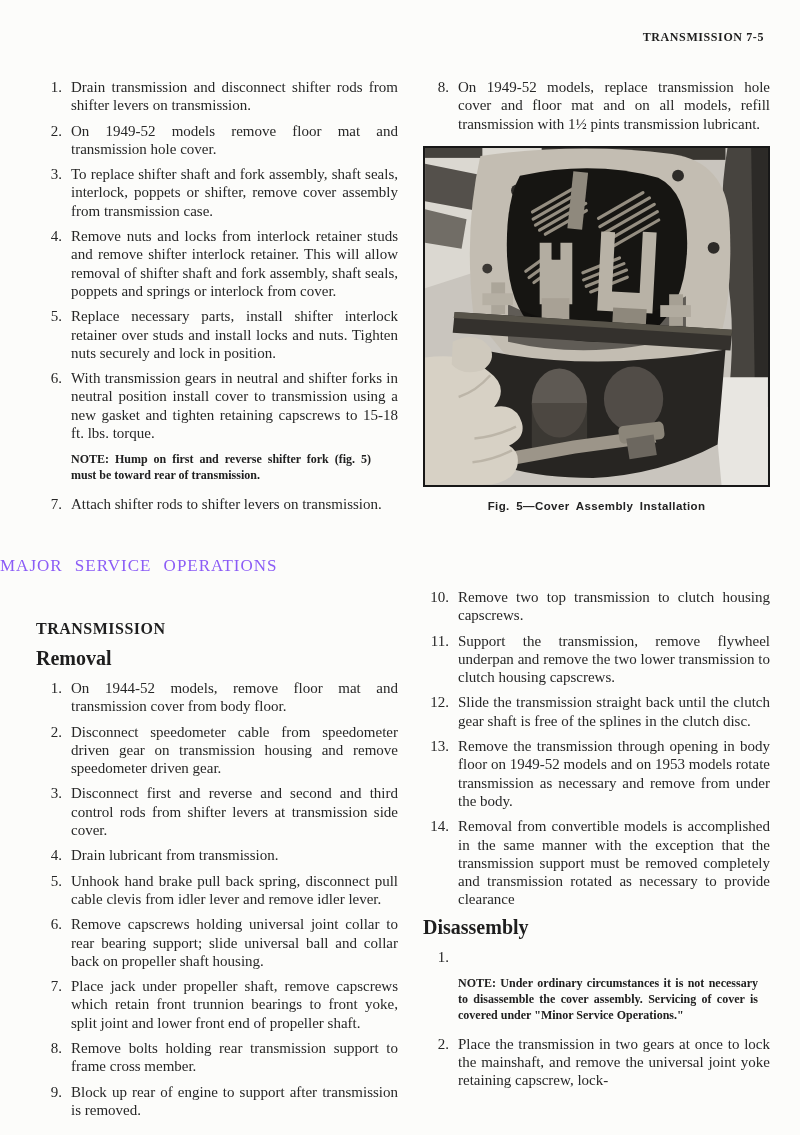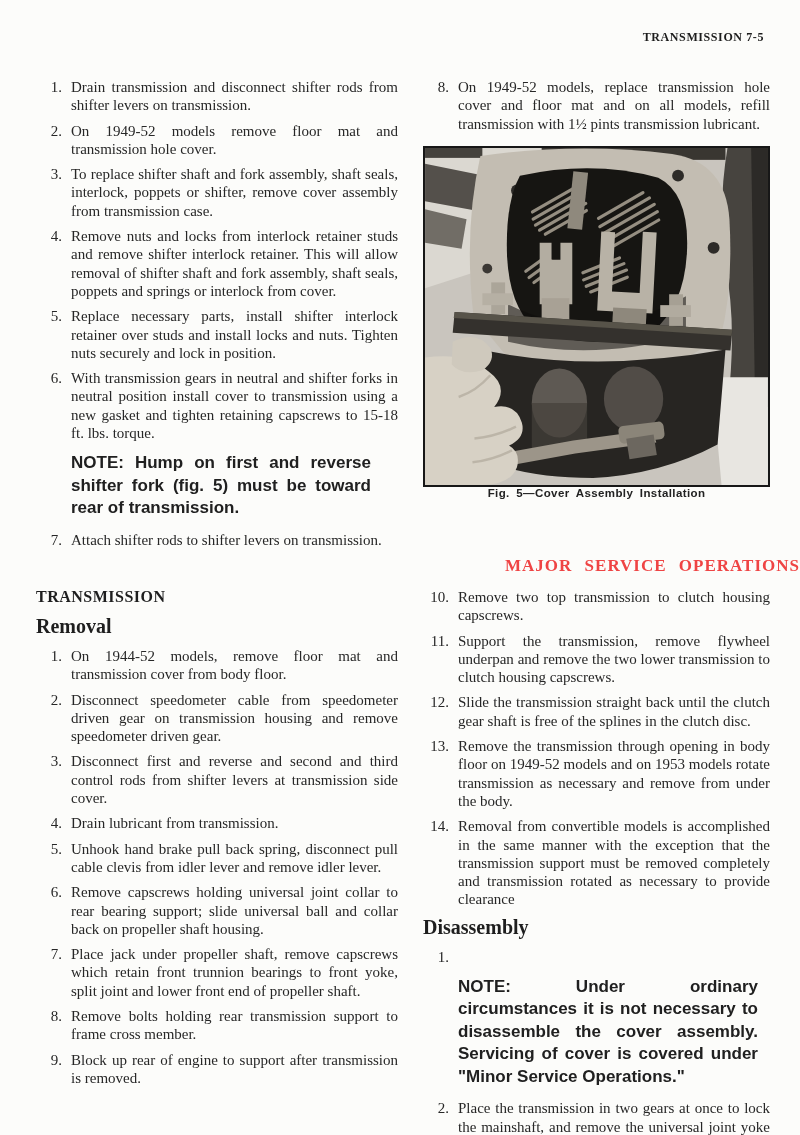--- a/index.html
+++ b/index.html
@@ -10,55 +10,55 @@
     font-family:"Liberation Serif", serif;
   }
   .header {
     position:absolute; top:30px; right:36px;
     font-family:Liberation Serif, serif;
     font-weight:bold; font-size:12px; letter-spacing:.6px; color:#1d1d1d;
   }
   .col { position:absolute; }
   .col-tl { left:36px;  top:78px;  width:362px; }
   .col-tr { left:423px; top:78px;  width:347px; }
-  .col-bl { left:36px;  top:588px; width:362px;font-family:Liberation Serif, serif; }
+  .col-bl { left:36px;  top:620px; width:362px;font-family:Liberation Serif, serif; }
   .col-br { left:423px; top:588px; width:347px; }
   .item { display:flex; margin-bottom:7px; }
   .num {
     flex:0 0 26px; text-align:right; margin-right:9px;
     font-size:15px; line-height:1.22;
   }
   .txt {
     flex:1; font-size:15px; line-height:1.22; text-align:justify;
   }
   .note {
     margin:10px 0 11px 35px; width:300px;
-    font-family:Liberation Sans, sans-serif;
-    font-weight:bold; font-size:17px; line-height:1.32;
+    font-family:Liberation Serif, serif;
+    font-weight:bold; font-size:12px; line-height:1.32;
     text-align:justify; color:#202020;
   }
   .major-title {
     position:absolute; top:556px; left:0; width:100%;
-    text-align:right; font-weight:bold; font-size:17px;
-    letter-spacing:1px; word-spacing:7px; color:#ef4444;
+    text-align:left; font-weight:normal; font-size:17px;
+    letter-spacing:1px; word-spacing:7px; color:#8b5cf6;
   }
   .h-section {
     font-weight:bold; font-size:16px; letter-spacing:.5px;
     margin-bottom:9px; color:#1e1e1e;
   }
   .h-sub {
     font-weight:bold; font-size:20px; margin:4px 0 9px 0; color:#1e1e1e;
   }
   .figure-frame {
     margin-top:13px; width:347px; height:341px;
     border:2px solid #171717; background:#cfccc6;
   }
   .figure-frame svg { display:block; width:100%; height:100%; }
   .figcap {
-    text-align:center;
+    margin-top:13px; text-align:center;
     font-family:"Liberation Sans", sans-serif;
     font-weight:bold; font-size:11.5px; letter-spacing:.4px;
     word-spacing:3px; color:#222;
   }
 </style>
 </head>
 <body>
 
 <div class="page">
 

